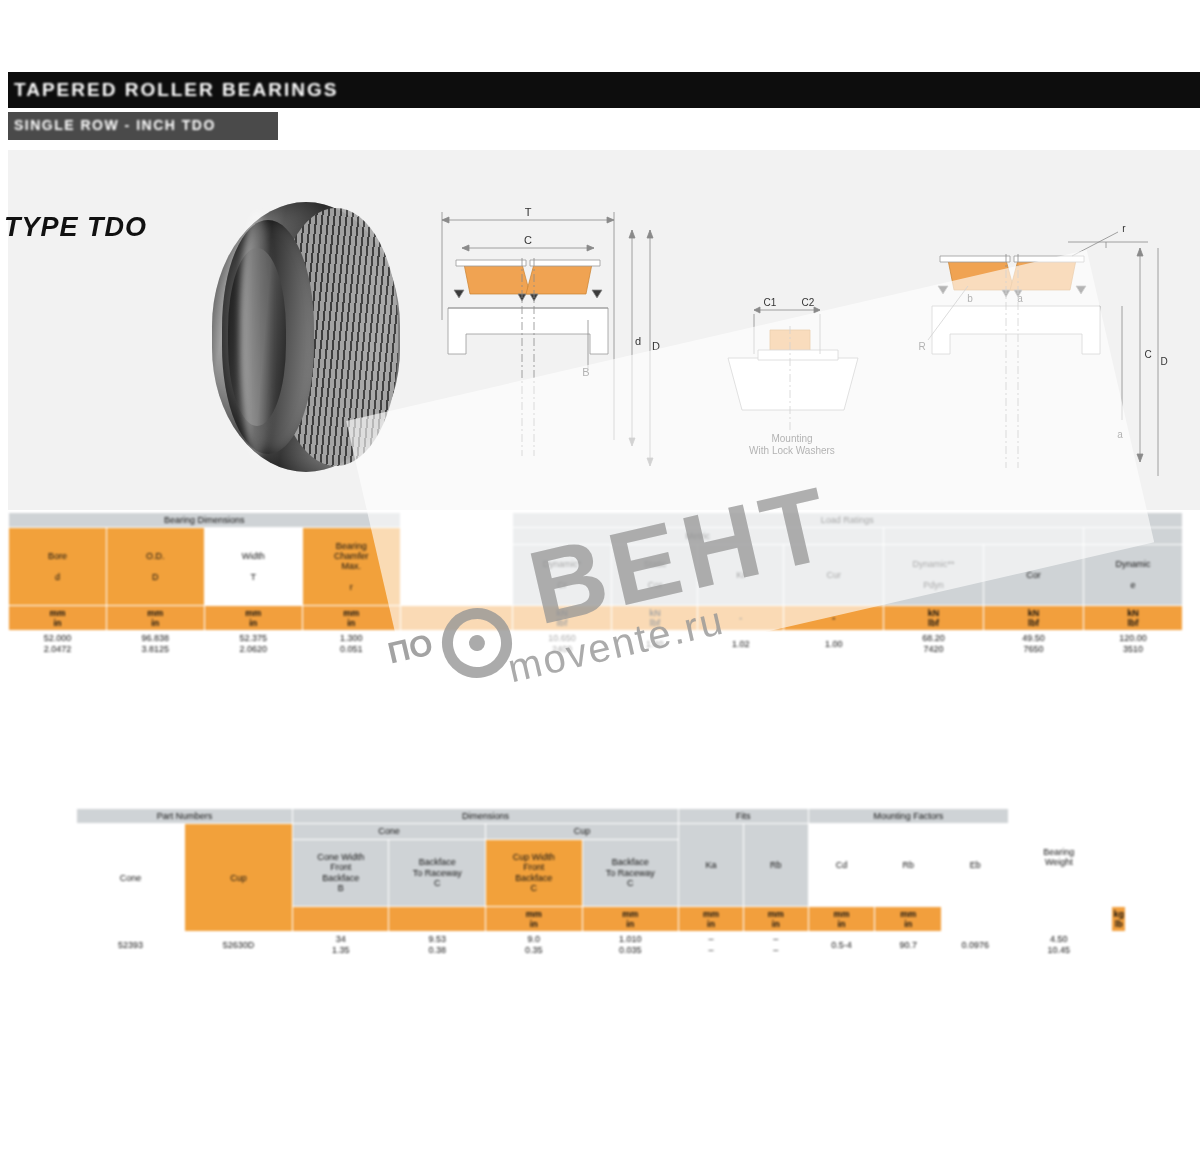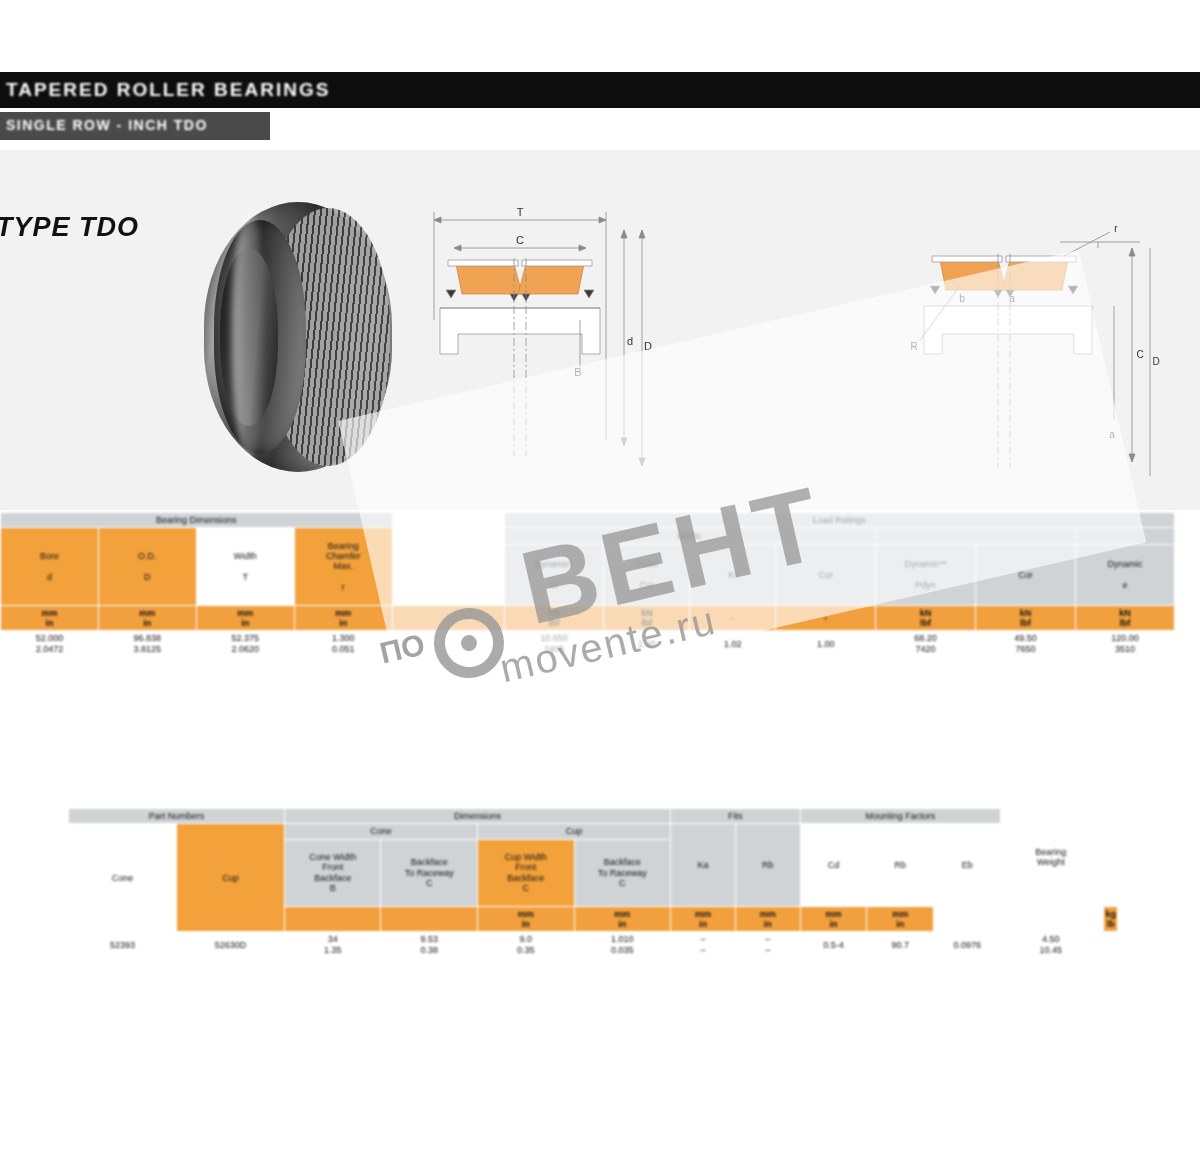--- a/index.html
+++ b/index.html
@@ -7,21 +7,21 @@
   body {
     width: 1200px; height: 1165px;
     background: #ffffff;
     font-family: "Liberation Sans", sans-serif;
     position: relative;
     overflow: hidden;
   }
 
   
   #page {
-    position: absolute; left: 0; top: 0; width: 1010px; height: 1165px;
+    position: absolute; left: 8px; top: 0; width: 1010px; height: 1165px;
     background: #ffffff;
   }
 
   
   .hdr-black {
     position: absolute; left: 0; top: 72px; width: 340px; height: 36px;
     background: #0d0d0d;
   }
   .hdr-black-ext {
     position: absolute; left: 340px; top: 72px; width: 860px; height: 36px;
@@ -239,20 +239,41 @@
         <text x="168" y="186">B</text>
         <text x="220" y="155">d</text>
         <text x="238" y="160">D</text>
       </g>
       <filter id="b1">
           <feGaussianBlur stdDeviation="0.5"></feGaussianBlur>
         </filter>
     </svg>
   </div>
 
+  <div class="dwg" style="left:700px; top:290px;">
+    <svg width="180" height="180" viewBox="0 0 180 180">
+      <g stroke="#8a8a8a" stroke-width="0.8" fill="none">
+        <line x1="46" y1="20" x2="112" y2="20"></line>
+        <path d="M46,20 l6,-3 v6 z" fill="#8a8a8a"></path>
+        <path d="M112,20 l-6,-3 v6 z" fill="#8a8a8a"></path>
+        <path d="M20,68 h130 l-14,52 h-102 z" fill="#ffffff" stroke="#9a9a9a"></path>
+        <path d="M62,40 h40 v28 h-40 z" fill="#f0a352" stroke="#c9812f"></path>
+        <path d="M50,60 h80 v10 h-80 z" fill="#ffffff" stroke="#9a9a9a"></path>
+        <line x1="82" y1="36" x2="82" y2="140" stroke-dasharray="8 3 2 3"></line>
+        <line x1="46" y1="24" x2="46" y2="64"></line>
+        <line x1="112" y1="24" x2="112" y2="64"></line>
+      </g>
+      <g fill="#333" font-family="Liberation Sans, sans-serif" font-size="10" text-anchor="middle">
+        <text x="62" y="16">C1</text>
+        <text x="100" y="16">C2</text>
+        <text x="84" y="152">Mounting</text>
+        <text x="84" y="164">With Lock Washers</text>
+      </g>
+    </svg>
+  </div>
 
   <div class="dwg" style="left:900px; top:190px;">
     <svg width="280" height="300" viewBox="0 0 280 300">
       <g stroke="#8a8a8a" stroke-width="0.8" fill="none">
         <path d="M24,116 h168 v48 h-18 v-20 h-132 v20 h-18 z" fill="#ffffff" stroke="#9a9a9a"></path>
         <g fill="#f0a352" stroke="#c9812f" stroke-width="0.7">
           <path d="M40,70 l58,0 l8,30 l-60,0 z"></path>
           <path d="M110,70 l58,0 l-6,30 l-60,0 z"></path>
         </g>
         <path d="M32,66 h70 v6 h-70 z" fill="#ffffff" stroke="#9a9a9a"></path>

